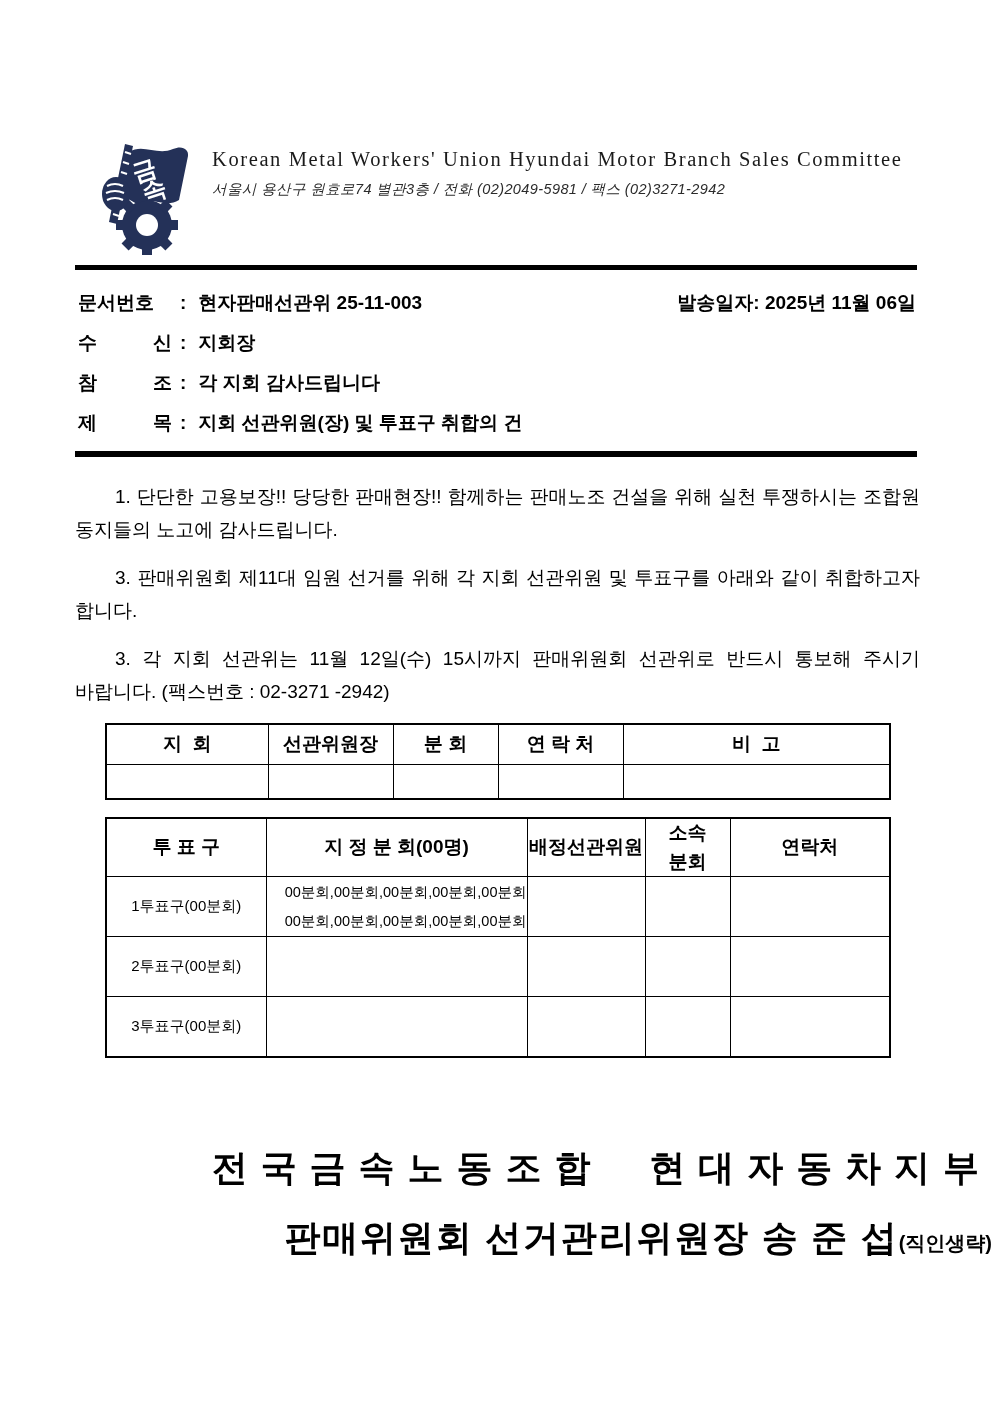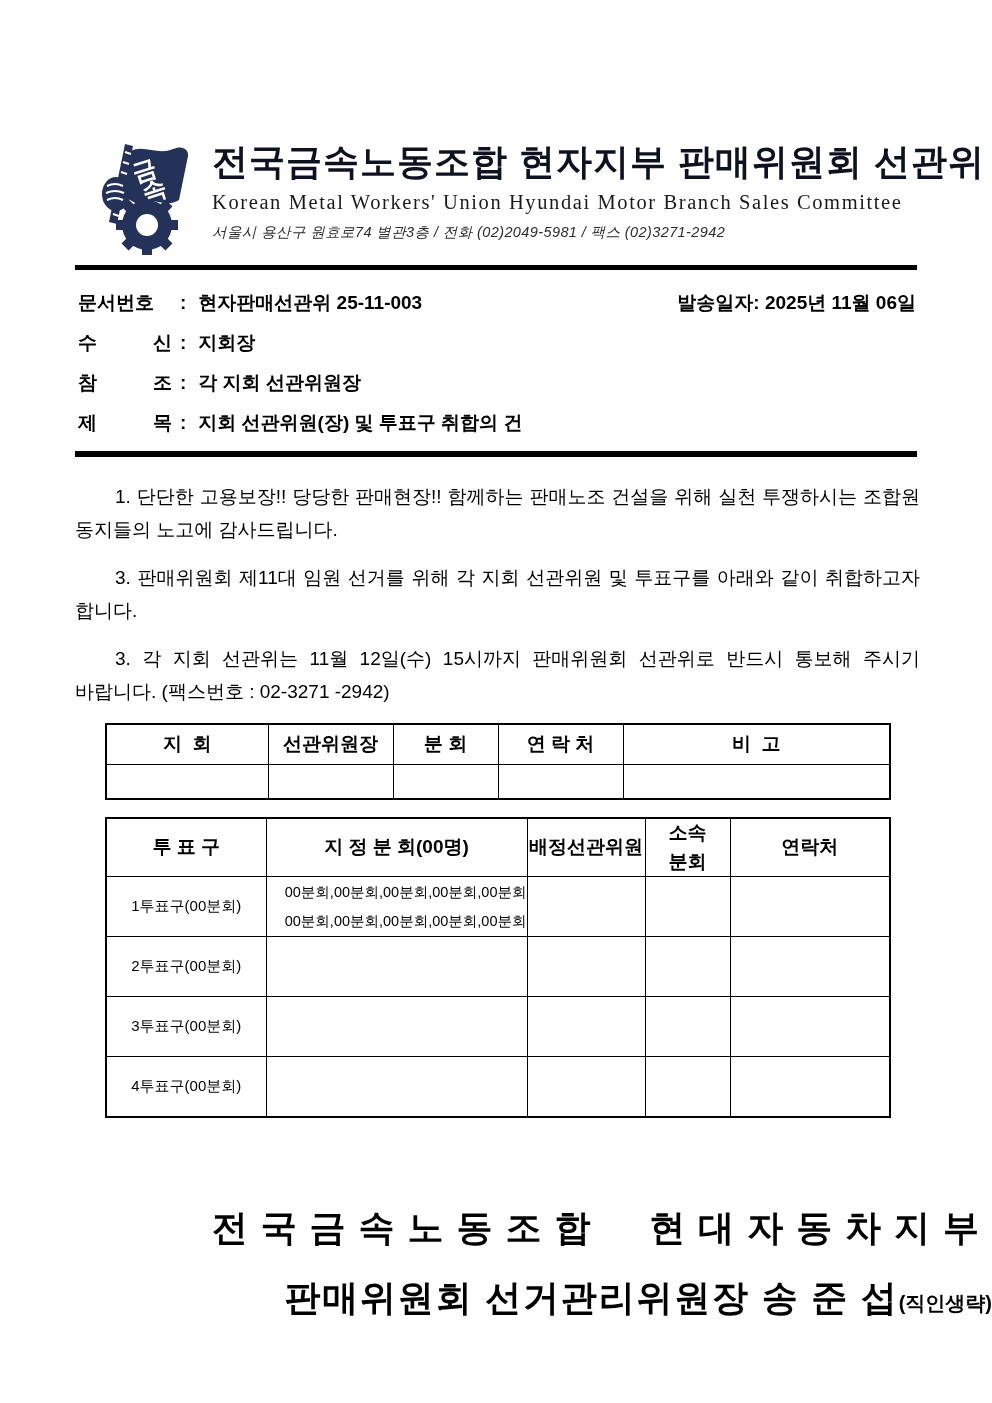--- a/index.html
+++ b/index.html
@@ -148,21 +148,20 @@
         </g>
         <ellipse cx="31" cy="54" rx="14" ry="17" fill="#243158"></ellipse>
         <g stroke="#ffffff" stroke-width="2" fill="none">
           <path d="M22,46 q8,-4 16,0"></path>
           <path d="M21,53 q9,-4 18,0"></path>
           <path d="M22,60 q8,-4 16,0"></path>
         </g>
       </g>
     </svg>
     <div class="header-text">
-      <div class="org-title">전국금속노동조합 현자지부 판매위원회 선관위</div>
       <div class="org-subtitle">Korean Metal Workers' Union Hyundai Motor Branch Sales Committee</div>
       <div class="org-address">서울시 용산구 원효로74 별관3층 / 전화 (02)2049-5981 / 팩스 (02)3271-2942</div>
     </div>
   </div>
 
   <div class="rule rule-1"></div>
 
   <div class="docinfo">
     <div class="docinfo-row with-right">
       <span class="docinfo-left">
@@ -173,21 +172,21 @@
       <span class="send-date">발송일자: 2025년 11월 06일</span>
     </div>
     <div class="docinfo-row">
       <span class="docinfo-label">수 신</span>
       <span class="docinfo-colon">:</span>
       <span class="docinfo-value">지회장</span>
     </div>
     <div class="docinfo-row">
       <span class="docinfo-label">참 조</span>
       <span class="docinfo-colon">:</span>
-      <span class="docinfo-value">각 지회 선관위원장</span>
+      <span class="docinfo-value">각 지회 감사드립니다</span>
     </div>
     <div class="docinfo-row">
       <span class="docinfo-label">제 목</span>
       <span class="docinfo-colon">:</span>
       <span class="docinfo-value">지회 선관위원(장) 및 투표구 취합의 건</span>
     </div>
   </div>
 
   <div class="rule rule-2"></div>
 
@@ -259,27 +258,20 @@
         <td></td>
         <td></td>
       </tr>
       <tr>
         <td>3투표구(00분회)</td>
         <td class="assigned"></td>
         <td></td>
         <td></td>
         <td></td>
       </tr>
-      <tr>
-        <td>4투표구(00분회)</td>
-        <td class="assigned"></td>
-        <td></td>
-        <td></td>
-        <td></td>
-      </tr>
     </tbody>
   </table>
 
   <div class="signature">
     <div class="sig-line1">전국금속노동조합  현대자동차지부</div>
     <div class="sig-line2"><span>판매위원회 선거관리위원장 송 준 섭</span><span class="stamp-note">(직인생략)</span></div>
   </div>
 
 </div>
 

